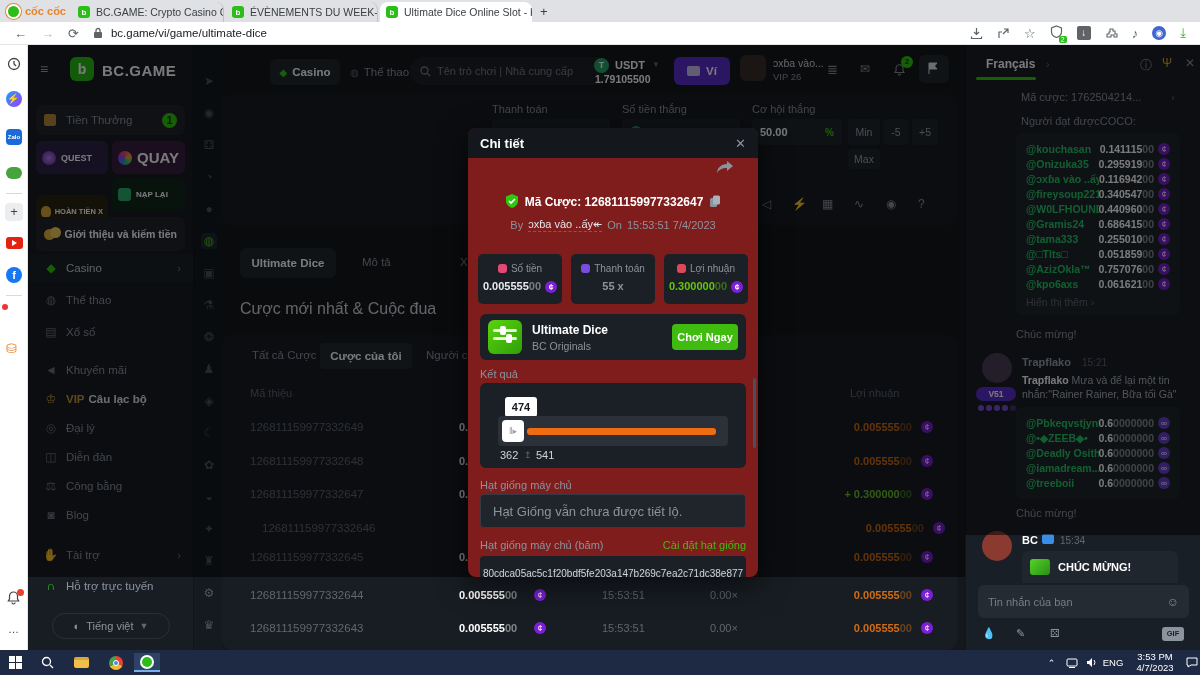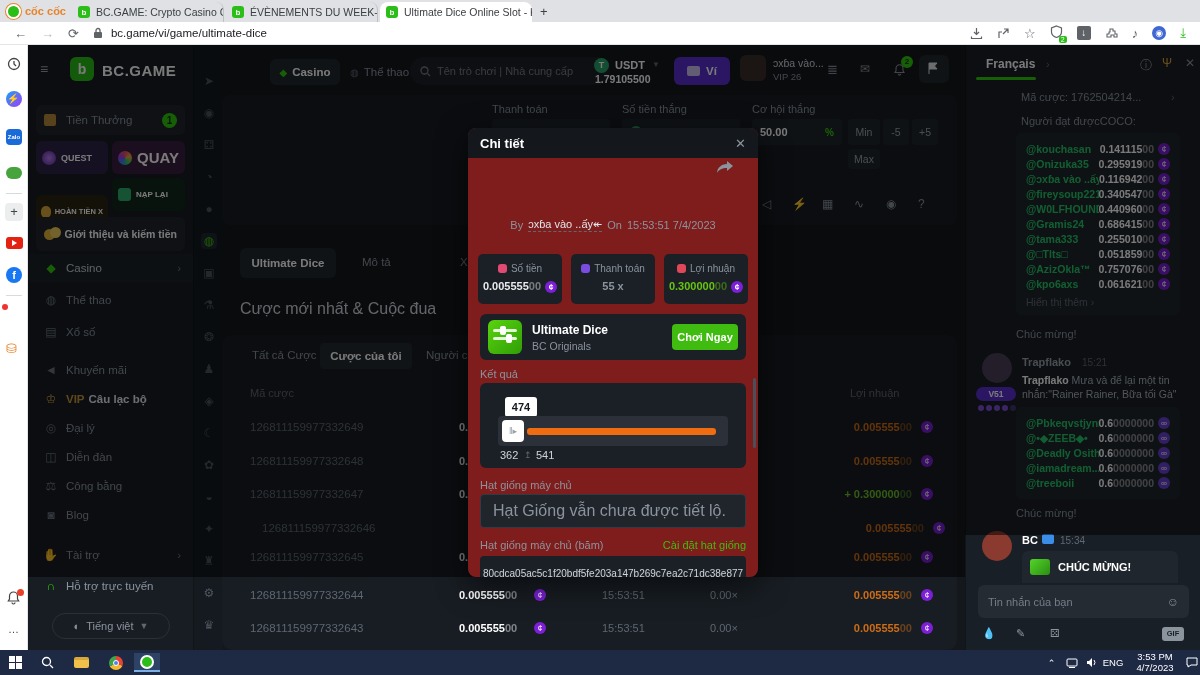--- a/index.html
+++ b/index.html
@@ -333,21 +333,21 @@
 
     <span class="abs" style="left:18px;top:255px;font-size:16px;color:#cfd4da">Cược mới nhất &amp; Cuộc đua</span>
 
     
     <div class="abs" style="left:0;top:290px;width:735px;height:315px;background:#181d23;border-radius:10px">
       <span class="abs g" style="left:30px;top:14px;font-size:11.5px">Tất cả Cược</span>
       <div class="abs f" style="left:98px;top:8px;width:92px;height:26px;background:#242a31;border-radius:4px;justify-content:center">
         <span class="wb" style="font-size:11.5px">Cược của tôi</span>
       </div>
       <span class="abs g" style="left:204px;top:14px;font-size:11.5px">Người cược</span>
-      <span class="abs gd" style="left:28px;top:52px;font-size:11px">Mã cược</span>
+      <span class="abs gd" style="left:28px;top:52px;font-size:11px">Mã thiệu</span>
       <span class="abs gd" style="left:628px;top:52px;font-size:11px">Lợi nhuận</span>
       <div id="rows">
           <div class="abs" style="left: 0px; top: 82px; width: 735px; height: 24px;">
             <span class="abs gd" style="left:28px;top:4px;font-size:11.5px">126811159977332649</span>
             <span class="abs wb amt" style="left:237px;top:4px;font-size:11px">0.005555<span class="fade">00</span></span>
             <span class="abs coin" style="left:308px;top:4px">¢</span>
             <span class="abs gd" style="left:380px;top:4px;font-size:11px">15:53:51</span>
             <span class="abs gd" style="left:488px;top:4px;font-size:11px">0.00×</span>
             <span class="abs amt" style="left:560px;top:4px;width:130px;text-align:right;font-size:11px;font-weight:bold;color:#cf6d15">0.005555<span class="fade">00</span></span>
             <span class="abs coin" style="left:695px;top:4px">¢</span>
@@ -581,20 +581,31 @@
 </div>
 
 <div id="modal" class="abs">
   <div class="hd">
     <span class="wb" style="font-size:13px">Chi tiết</span>
     <span class="g" style="font-size:13px">✕</span>
   </div>
   <svg class="abs" style="left:248px;top:32px" width="18" height="14" viewBox="0 0 18 14">
       <path d="M11 1l6 5-6 5V8C6 8 3 9.5 1 13 1.5 7.5 5 4.5 11 4z" fill="#8b939d"></path>
     </svg>
+  <div class="abs f" style="left:0;top:66px;width:290px;justify-content:center;gap:6px">
+    <svg width="14" height="15" viewBox="0 0 14 15">
+        <path d="M7 0l6 2.5V7c0 3.6-2.8 5.8-6 7-3.2-1.2-6-3.4-6-7V2.5z" fill="#2fc70e"></path>
+        <path d="M4 7l2 2 4-4" stroke="#fff" stroke-width="1.6" fill="none"></path>
+      </svg>
+    <span class="wb" style="font-size:12px">Mã Cược: 126811159977332647</span>
+    <svg width="12" height="13" viewBox="0 0 12 13">
+        <rect x="1" y="3" width="7" height="9" rx="1.5" fill="#8b939d"></rect>
+        <rect x="4" y="0.5" width="7" height="9" rx="1.5" fill="#aab1b9"></rect>
+      </svg>
+  </div>
   <div class="abs f" style="left:0;top:90px;width:290px;justify-content:center;gap:5px;font-size:11px">
     <span class="g">By</span>
     <span style="color:#dfe3e8;border-bottom:1px dashed #5f6771">ɔxɓa vào ..ấy↞</span>
     <span class="g">On</span>
     <span class="g">15:53:51 7/4/2023</span>
   </div>
 
   <div class="statbox" style="left:10px">
     <div class="lb">
         <span class="dot" style="background:#e24a73"></span>
@@ -640,21 +651,21 @@
       <div class="abs" style="left:29px;top:12px;width:189px;height:7px;background:#f06c10;border-radius:3px"></div>
       <div class="abs" style="left:4px;top:4px;width:22px;height:22px;background:#fff;border-radius:4px;color:#9aa0a8;font-size:9px;text-align:center;line-height:22px">‖▸</div>
     </div>
     <span class="abs" style="left:20px;top:66px;font-size:11px;color:#cfd4da">362</span>
     <span class="abs gd" style="left:44px;top:67px;font-size:9px">↥</span>
     <span class="abs" style="left:56px;top:66px;font-size:11px;color:#cfd4da">541</span>
   </div>
 
   <span class="abs g" style="left:12px;top:351px;font-size:11px">Hạt giống máy chủ</span>
   <div class="abs hseed f" style="left:12px;top:366px;width:266px;height:34px;padding:0 12px">
-    <span class="g" style="font-size:16px">Hạt Giống vẫn chưa được tiết lộ.</span>
+    <span class="g" style="font-size:13px">Hạt Giống vẫn chưa được tiết lộ.</span>
   </div>
   <span class="abs g" style="left:12px;top:411px;font-size:11px">Hạt giống máy chủ (băm)</span>
   <span class="abs" style="right:12px;top:411px;font-size:11px;color:#3fbc0f">Cài đặt hạt giống</span>
   <div class="abs f" style="left:12px;top:428px;width:266px;height:34px;background:#1b2026;border-radius:4px;justify-content:center">
     <span style="font-size:10px;color:#cfd4da;white-space:nowrap">80cdca05ac5c1f20bdf5fe203a147b269c7ea2c71dc38e877</span>
   </div>
   <div class="abs" style="left:285px;top:250px;width:3px;height:70px;background:#49505a;border-radius:2px"></div>
 </div>
 
 <div id="taskbar" class="abs">

